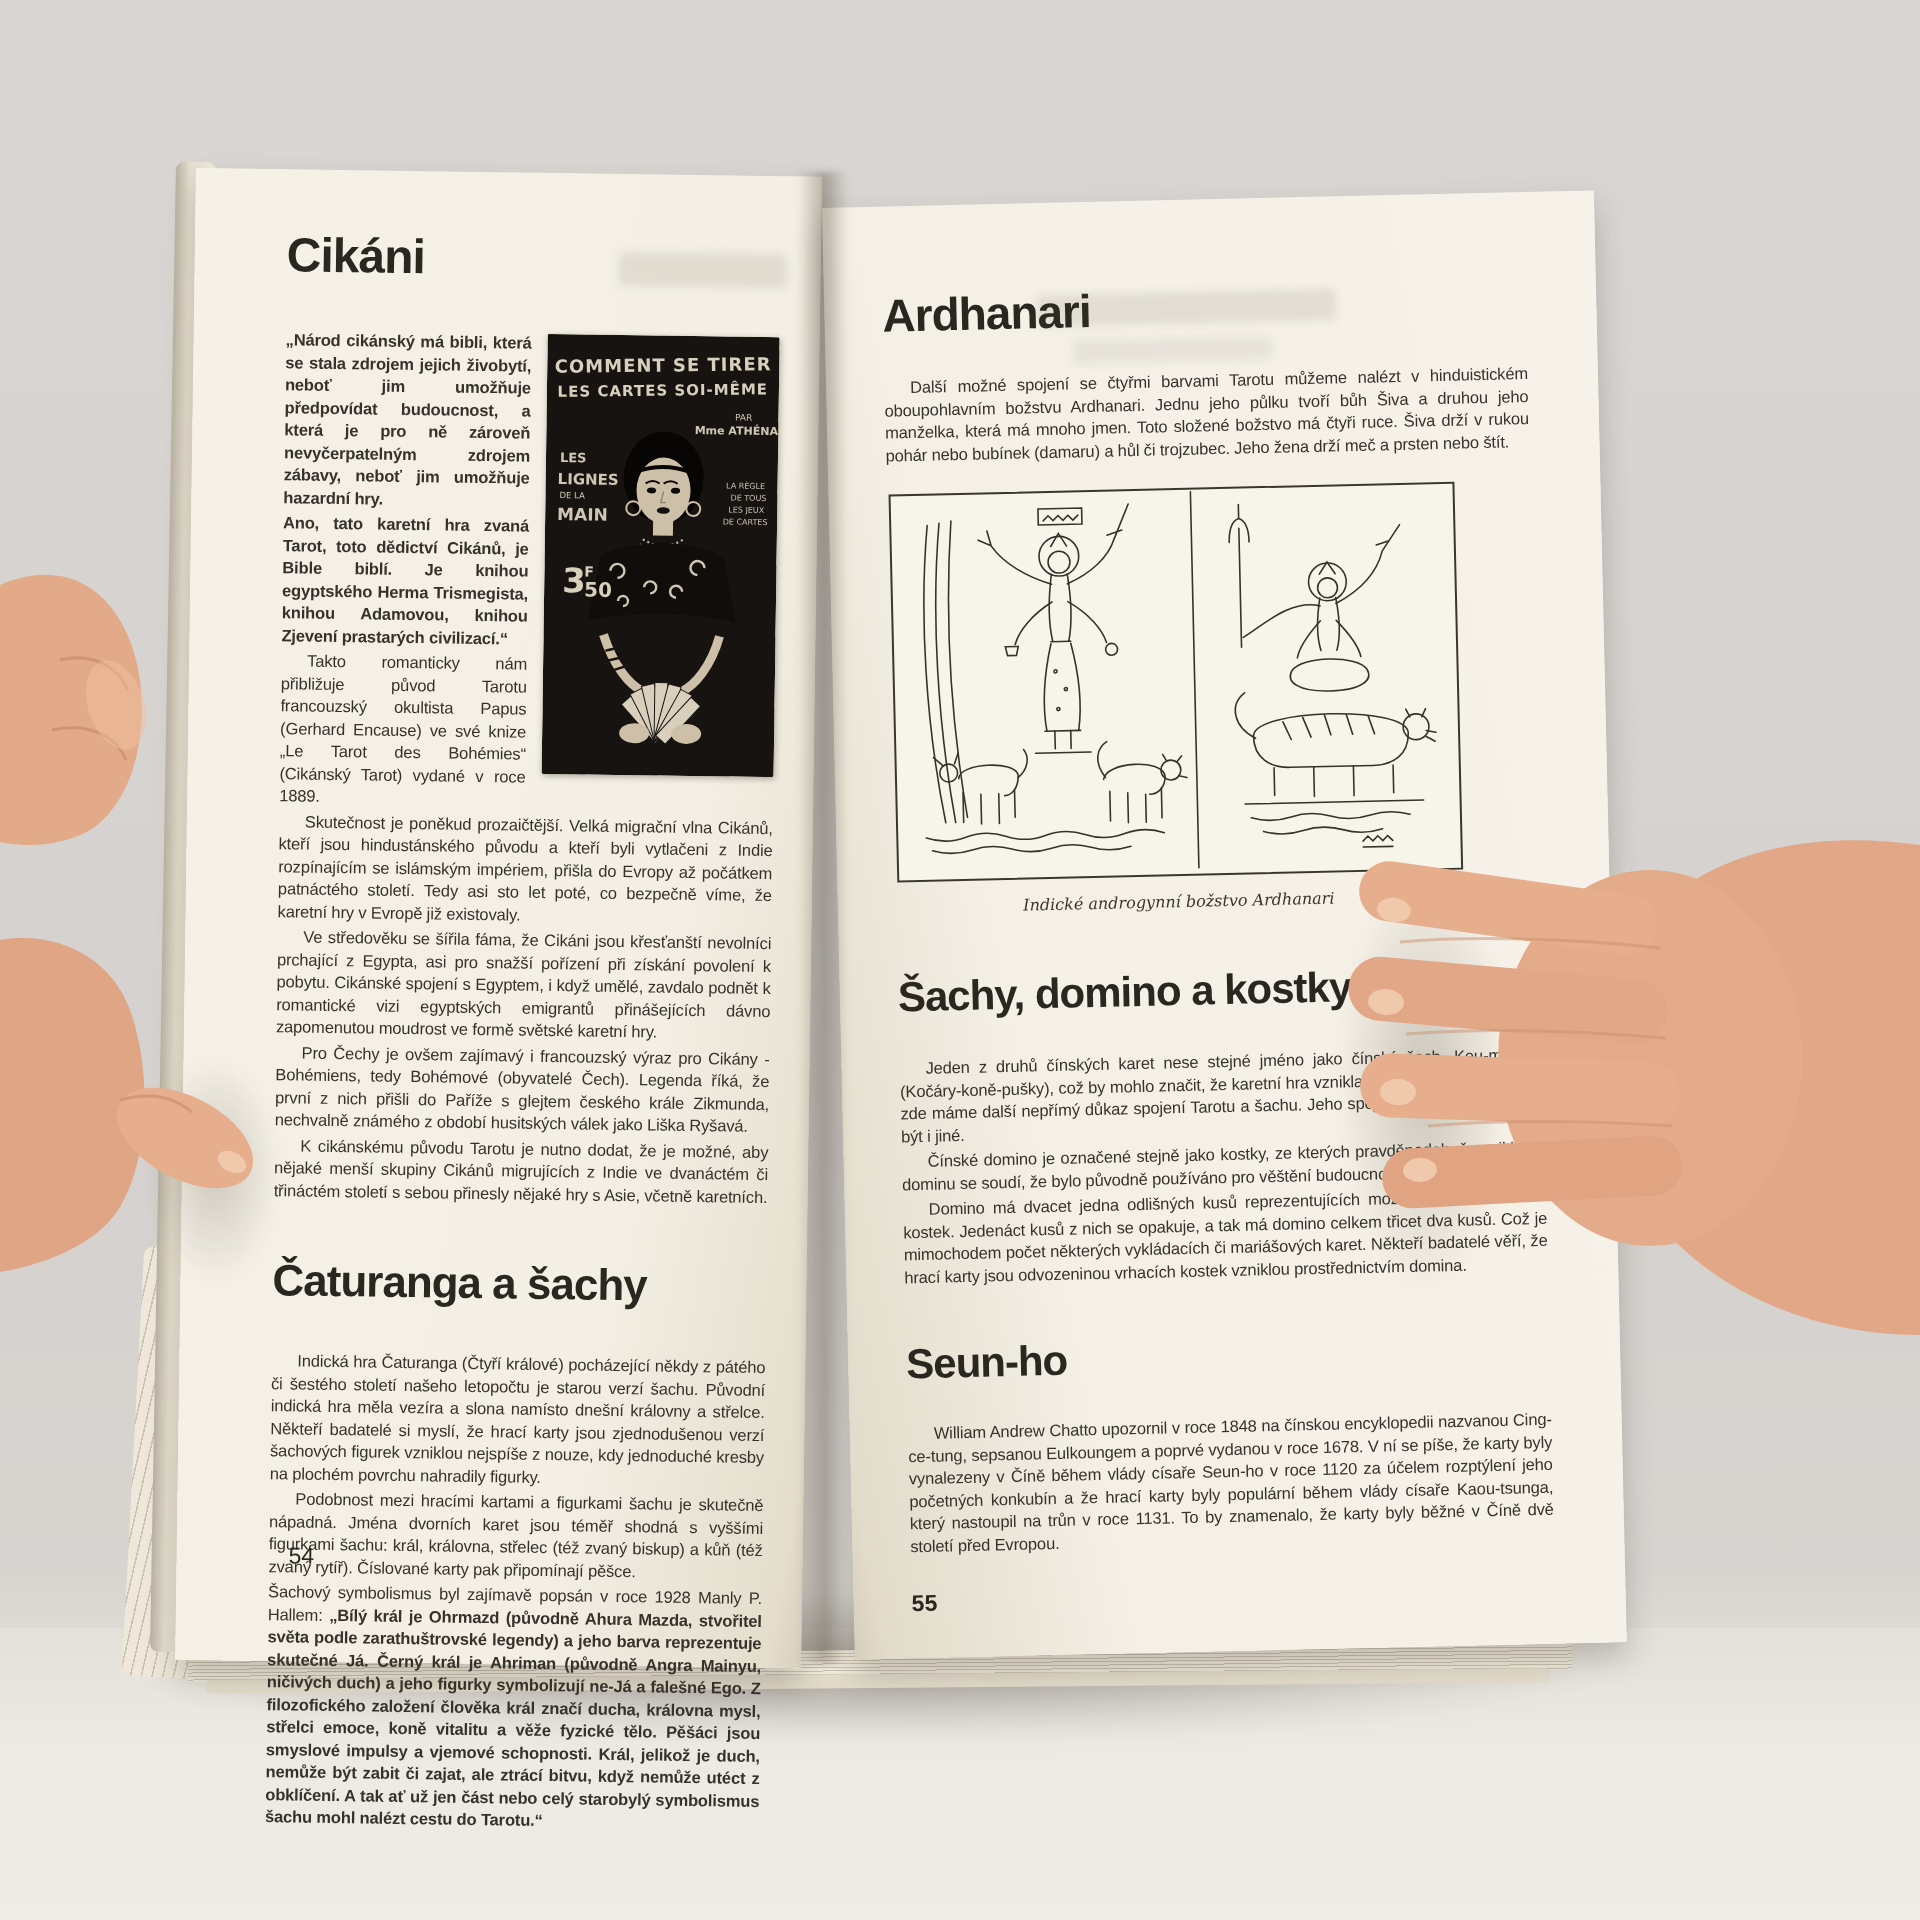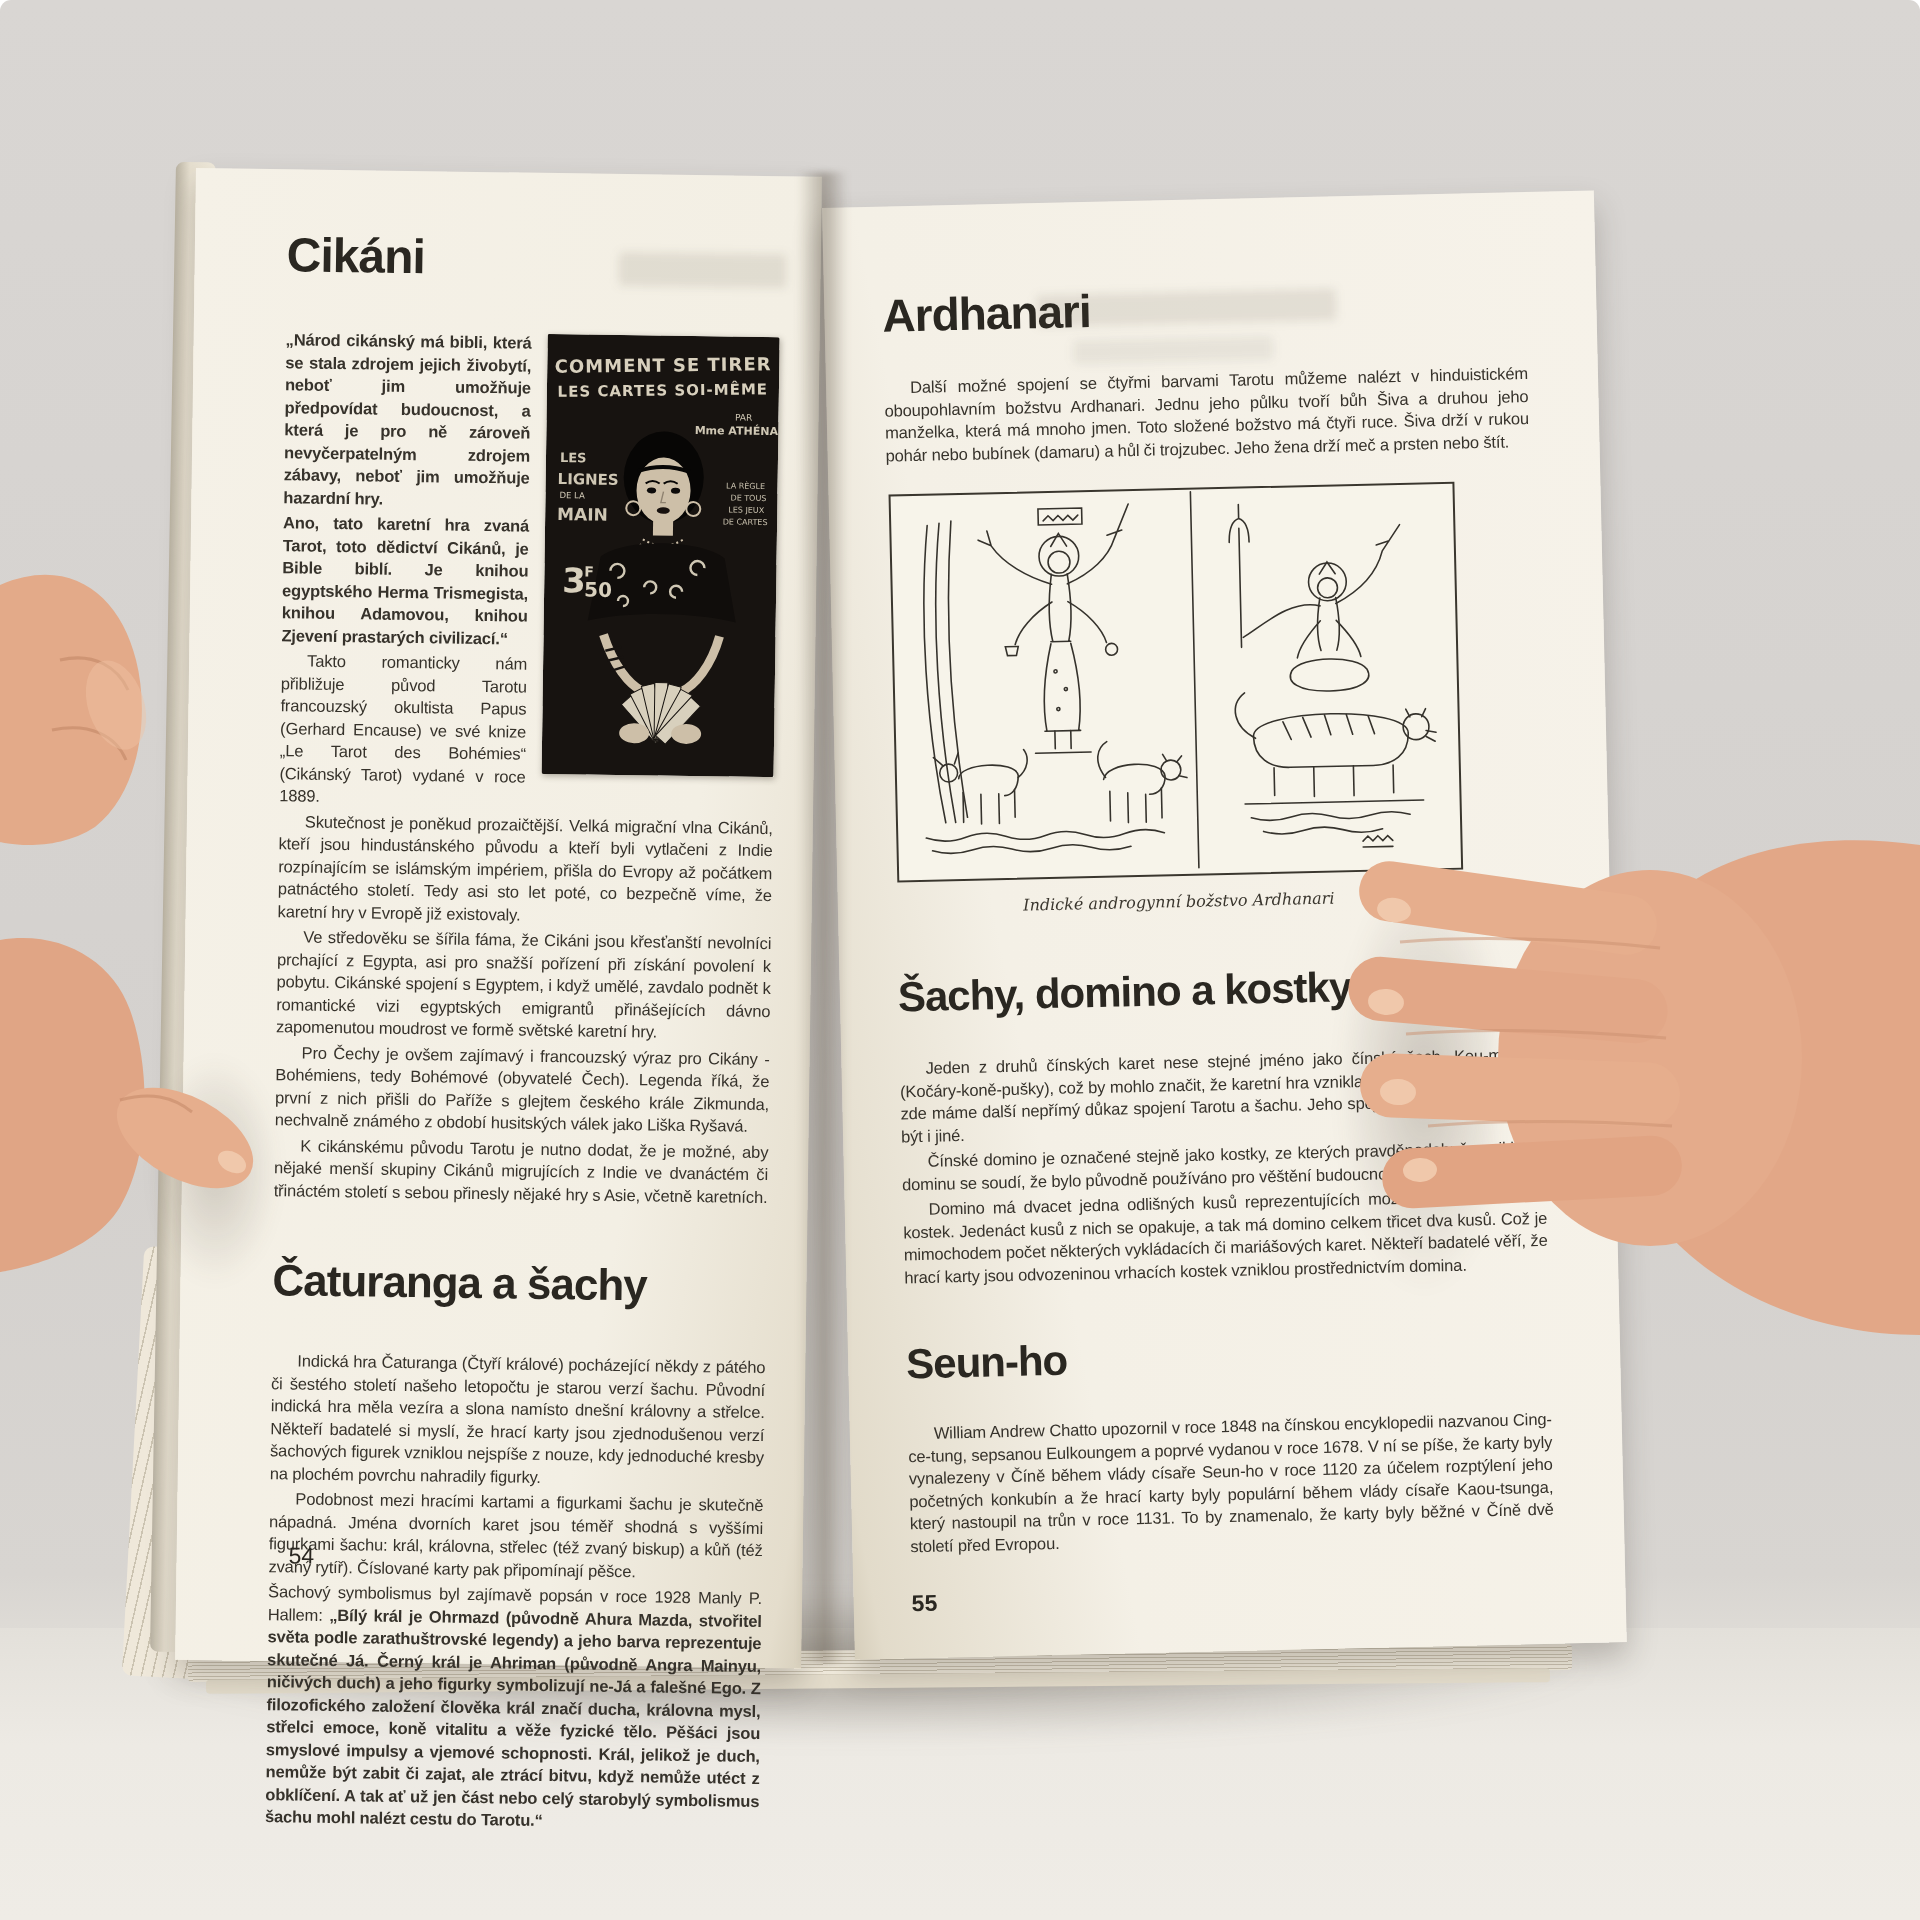--- a/index.html
+++ b/index.html
@@ -1,17 +1,17 @@
 <!DOCTYPE html>
 <html><head>
 <meta charset="utf-8">
 <style>
   html,body{margin:0;padding:0;width:1920px;height:1920px;overflow:hidden;
     font-family:"Liberation Sans",sans-serif;}
-  .scene{position:absolute;inset:0;background:linear-gradient(180deg,#d9d6d3 0%,#d4d1ce 60%,#d8d5d1 82%,#e4e1db 88%,#ebe8e2 100%);border-radius:11px;}
+  .scene{position:absolute;inset:0;background:linear-gradient(180deg,#d9d6d3 0%,#d4d1ce 60%,#d8d5d1 82%,#e4e1db 88%,#ebe8e2 100%);}
   .table{position:absolute;left:0;top:1628px;width:1920px;height:292px;
     background:linear-gradient(180deg,#e3e0da 0%,#edeae4 40%,#efece6 100%);}
   .book-shadow{position:absolute;left:130px;top:1590px;width:1480px;height:150px;
     background:radial-gradient(ellipse at 50% 50%,rgba(75,68,58,.45),rgba(75,68,58,0) 70%);
     filter:blur(12px);z-index:1;}
   
   .corner-steps{position:absolute;left:133px;top:1248px;width:92px;height:430px;
     transform:rotate(3deg);border-radius:10px;z-index:2;
     background:repeating-linear-gradient(100deg,#efe8da 0 9px,#cbc3b1 9px 10.5px);}
   .left-edge{position:absolute;left:163px;top:162px;width:40px;height:1490px;

